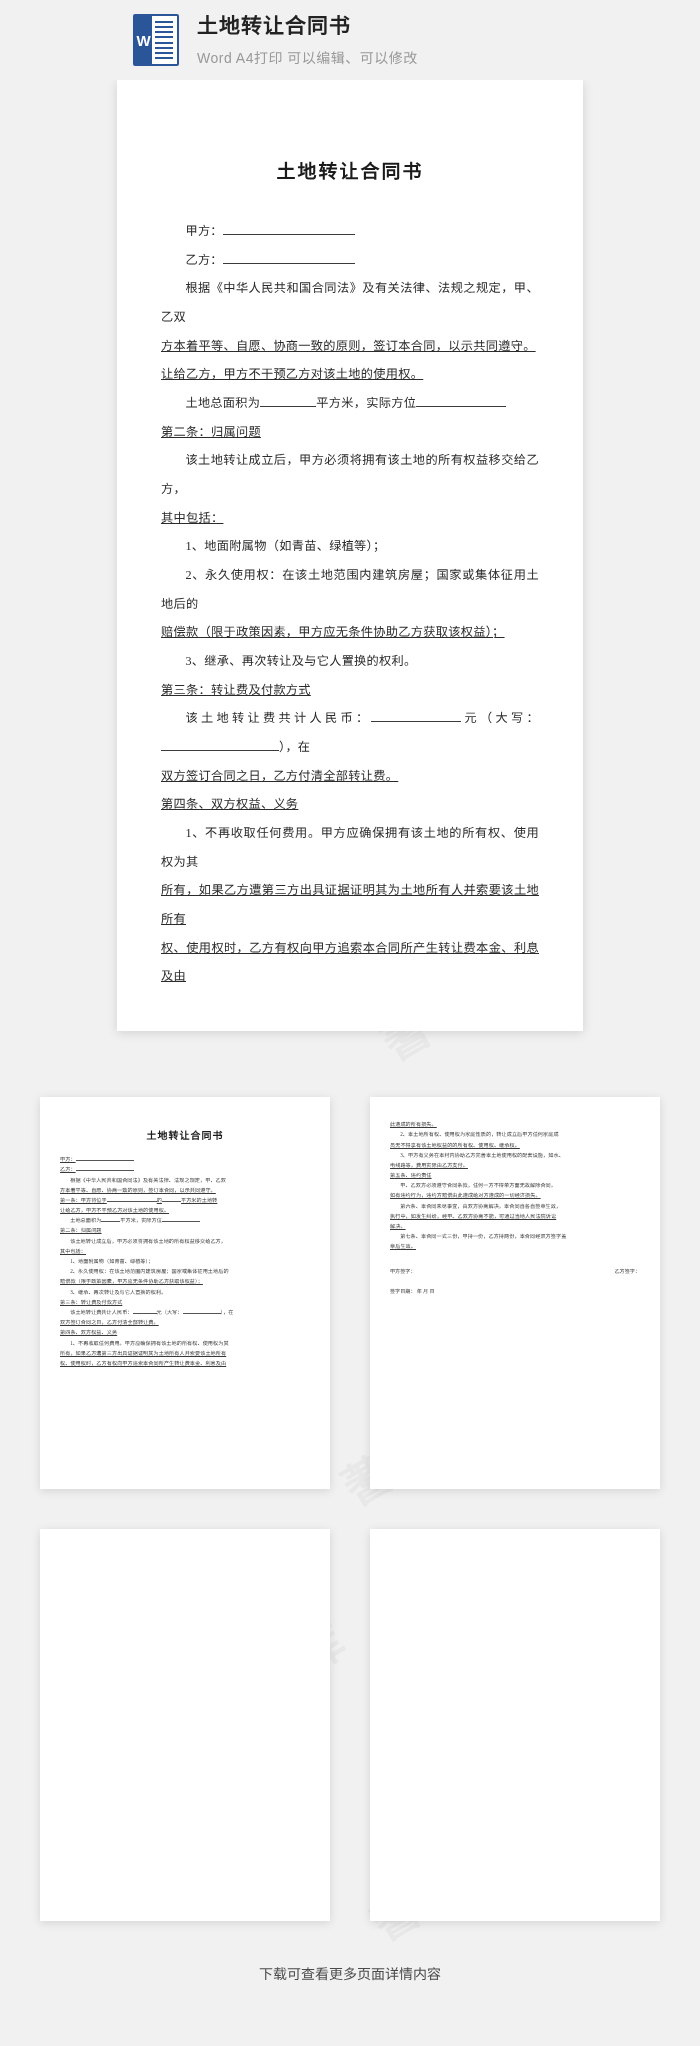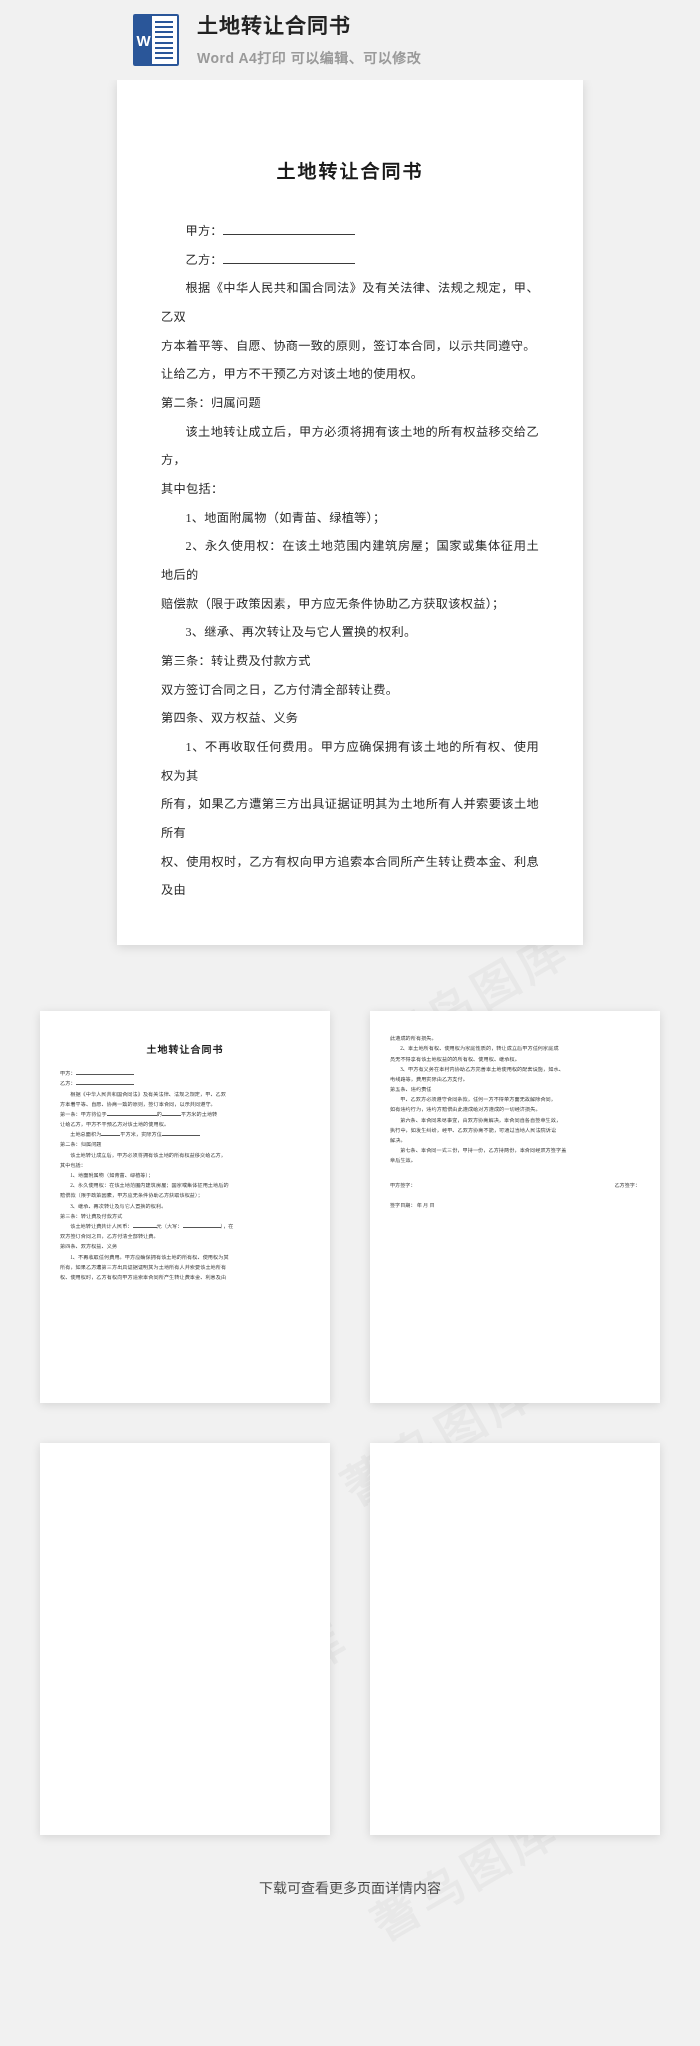--- a/index.html
+++ b/index.html
@@ -65,21 +65,21 @@
     font-family: "Liberation Sans", sans-serif;
     font-size: 21px;
     font-weight: 700;
     color: #222;
     letter-spacing: 1px;
     line-height: 1.25;
   }
   .header-sub {
     font-family: "Liberation Sans", sans-serif;
     font-size: 14px;
-    font-weight: 700;
+    font-weight: 400;
     color: #9a9a9a;
     margin-top: 7px;
     letter-spacing: 0.5px;
   }
 
   
   .page-big {
     width: 466px;
     margin: 0 auto;
     background: #fff;
@@ -99,21 +99,21 @@
     font-family: "Liberation Serif", serif;
   }
   .doc-big p {
     font-size: 12.2px;
     line-height: 2.35;
     color: #2b2b2b;
     text-align: justify;
     letter-spacing: 0.3px;
   }
   .ind1 { text-indent: 2em; }
-  .ind0 { text-indent: 0; }
+  .ind0 { text-indent: 0; text-decoration: underline; }
   .fill {
     display: inline-block;
     border-bottom: 1px solid #3a3a3a;
     vertical-align: baseline;
     height: 1em;
   }
   .f-xl { width: 132px; }
   .f-lg { width: 118px; }
   .f-md { width: 90px; }
   .f-sm { width: 56px; }
@@ -219,30 +219,32 @@
   <div class="doc-title">土地转让合同书</div>
 
   <p class="ind1"><span>甲方：</span><span class="fill f-xl"></span></p>
   <p class="ind1"><span>乙方：</span><span class="fill f-xl"></span></p>
 
   <p class="ind1">根据《中华人民共和国合同法》及有关法律、法规之规定，甲、乙双</p>
   <p class="ind0">方本着平等、自愿、协商一致的原则，签订本合同，以示共同遵守。</p>
 
   <p class="ind0">让给乙方，甲方不干预乙方对该土地的使用权。</p>
 
+  <p class="ind1"><span>土地总面积为</span><span class="fill f-sm"></span><span>平方米，实际方位</span><span class="fill f-md"></span></p>
 
   <p class="ind0">第二条：归属问题</p>
   <p class="ind1">该土地转让成立后，甲方必须将拥有该土地的所有权益移交给乙方，</p>
   <p class="ind0">其中包括：</p>
   <p class="ind1">1、地面附属物（如青苗、绿植等）；</p>
   <p class="ind1">2、永久使用权：在该土地范围内建筑房屋；国家或集体征用土地后的</p>
   <p class="ind0">赔偿款（限于政策因素，甲方应无条件协助乙方获取该权益）；</p>
   <p class="ind1">3、继承、再次转让及与它人置换的权利。</p>
 
   <p class="ind0">第三条：转让费及付款方式</p>
+  <p class="ind1"><span>该土地转让费共计人民币：</span><span class="fill f-md"></span><span>元（大写：</span><span class="fill f-lg"></span><span>），在</span></p>
   <p class="ind0">双方签订合同之日，乙方付清全部转让费。</p>
 
   <p class="ind0">第四条、双方权益、义务</p>
   <p class="ind1">1、不再收取任何费用。甲方应确保拥有该土地的所有权、使用权为其</p>
   <p class="ind0">所有，如果乙方遭第三方出具证据证明其为土地所有人并索要该土地所有</p>
   <p class="ind0">权、使用权时，乙方有权向甲方追索本合同所产生转让费本金、利息及由</p>
 </div>
 
 <div class="thumbs">
 

